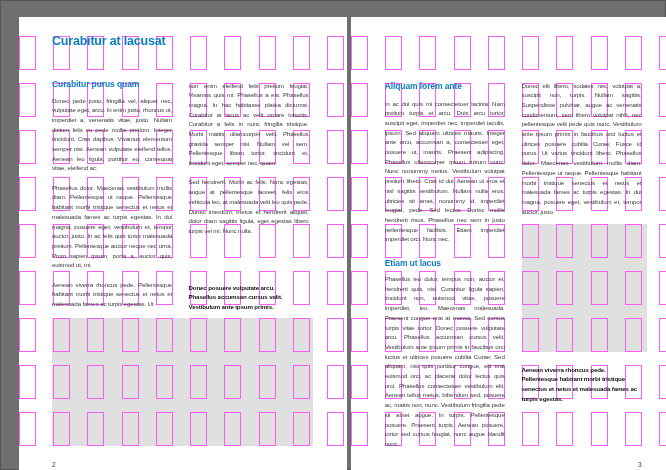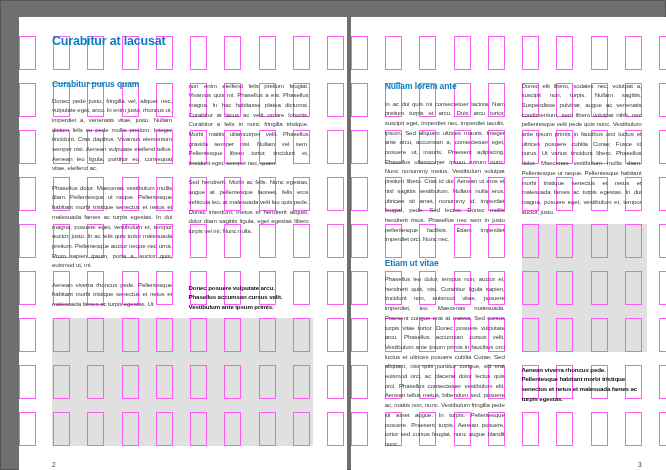--- a/index.html
+++ b/index.html
@@ -169,27 +169,27 @@
         <div class="grid-module" style="left: 205.32px; top: 376px;"></div>
         <div class="grid-module" style="left: 239.54px; top: 376px;"></div>
         <div class="grid-module" style="left: 273.76px; top: 376px;"></div>
         <div class="grid-module" style="left: 307.98px; top: 376px;"></div>
       </div>
   </div>
 
   <div class="page page-right">
     <div class="placeholder ph-right"></div>
 
-    <h2 class="txt subhead" style="left:34.2px; top:64px;">Nullam lorem ante</h2>
+    <h2 class="txt subhead" style="left:34.2px; top:64px;">Aliquam lorem ante</h2>
 
     <div class="txt" style="left:34.2px; top:81.5px;">
       <p class="body-p">In ac dui quis mi consectetuer lacinia. Nam pretium turpis et arcu. Duis arcu tortor, suscipit eget, imperdiet nec, imperdiet iaculis, ipsum. Sed aliquam ultrices mauris. Integer ante arcu, accumsan a, consectetuer eget, posuere ut, mauris. Praesent adipiscing. Phasellus ullamcorper ipsum rutrum nunc. Nunc nonummy metus. Vestibulum volutpat pretium libero. Cras id dui. Aenean ut eros et nisl sagittis vestibulum. Nullam nulla eros, ultricies sit amet, nonummy id, imperdiet feugiat, pede. Sed lectus. Donec mollis hendrerit risus. Phasellus nec sem in justo pellentesque facilisis. Etiam imperdiet imperdiet orci. Nunc nec.</p>
     </div>
 
-    <h2 class="txt subhead" style="left:34.2px; top:240.5px;">Etiam ut vitae</h2>
+    <h2 class="txt subhead" style="left:34.2px; top:240.5px;">Etiam ut lacus</h2>
 
     <div class="txt" style="left:34.2px; top:257px;">
       <p class="body-p">Phasellus leo dolor, tempus non, auctor et, hendrerit quis, nisi. Curabitur ligula sapien, tincidunt non, euismod vitae, posuere imperdiet, leo. Maecenas malesuada. Praesent congue erat at massa. Sed cursus turpis vitae tortor. Donec posuere vulputate arcu. Phasellus accumsan cursus velit. Vestibulum ante ipsum primis in faucibus orci luctus et ultrices posuere cubilia Curae; Sed aliquam, nisi quis porttitor congue, elit erat euismod orci, ac placerat dolor lectus quis orci. Phasellus consectetuer vestibulum elit. Aenean tellus metus, bibendum sed, posuere ac, mattis non, nunc. Vestibulum fringilla pede sit amet augue. In turpis. Pellentesque posuere. Praesent turpis. Aenean posuere, tortor sed cursus feugiat, nunc augue blandit nunc.</p>
     </div>
 
     <div class="txt" style="left:171px; top:63.5px;">
       <p class="body-p">Donec elit libero, sodales nec, volutpat a, suscipit non, turpis. Nullam sagittis. Suspendisse pulvinar, augue ac venenatis condimentum, sem libero volutpat nibh, nec pellentesque velit pede quis nunc. Vestibulum ante ipsum primis in faucibus orci luctus et ultrices posuere cubilia Curae; Fusce id purus. Ut varius tincidunt libero. Phasellus dolor. Maecenas vestibulum mollis diam. Pellentesque ut neque. Pellentesque habitant morbi tristique senectus et netus et malesuada fames ac turpis egestas. In dui magna, posuere eget, vestibulum et, tempor auctor, justo.</p>
     </div>
 
     <div class="txt caption" style="left:171px; top:347.5px; width:122px;">Aenean viverra rhoncus pede. Pellentesque habitant morbi tristique senectus et netus et malesuada fames ac turpis egestas.</div>

